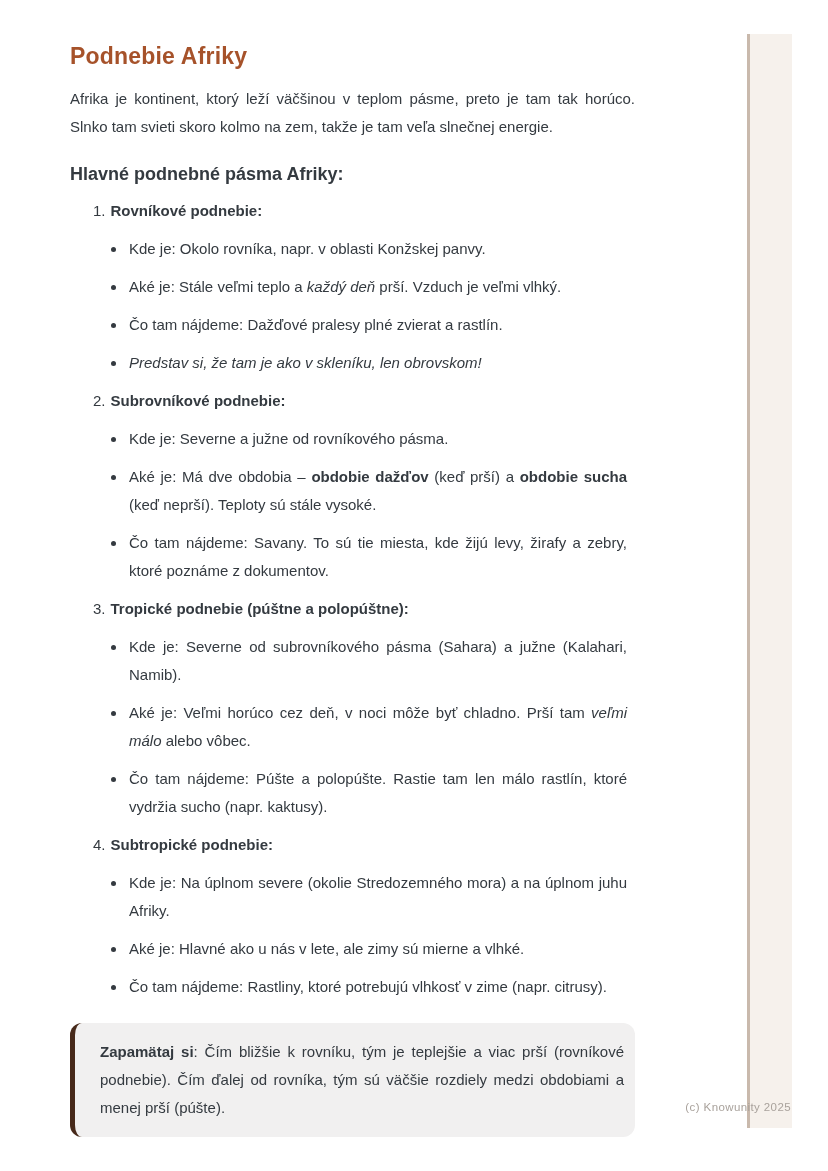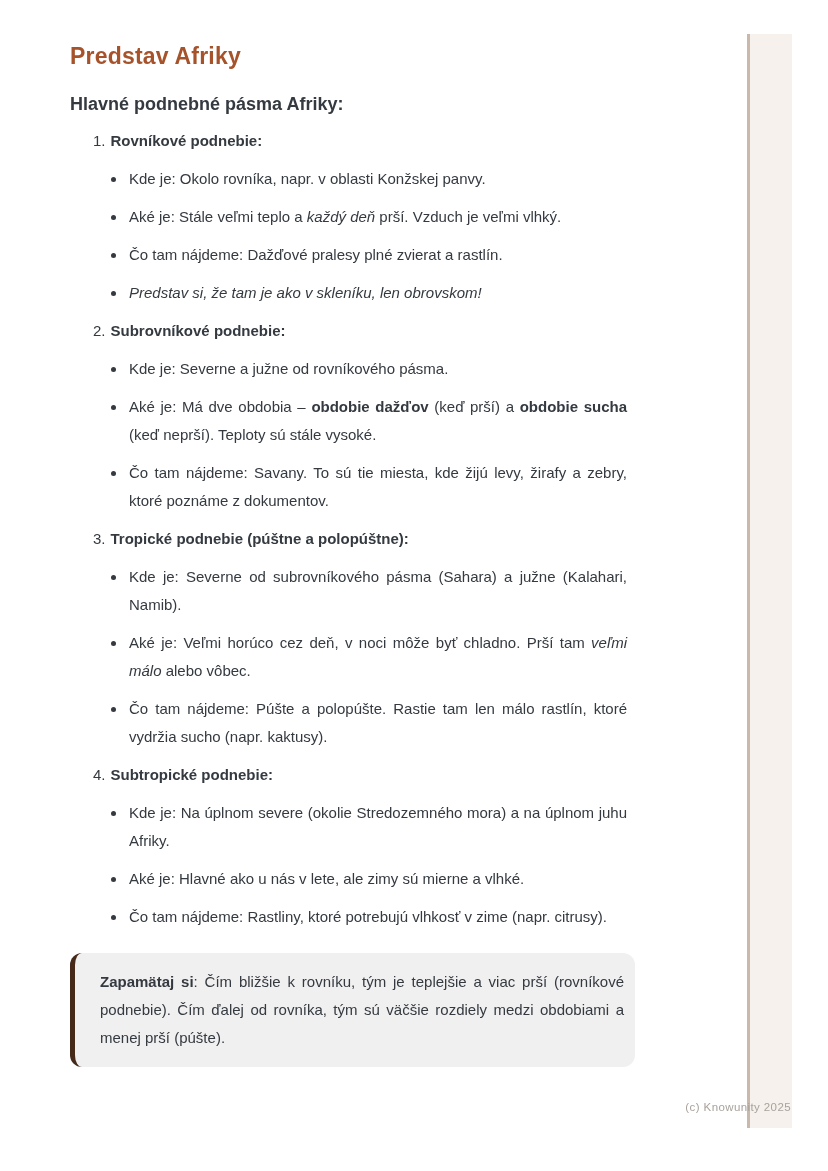--- a/index.html
+++ b/index.html
@@ -95,22 +95,23 @@
     color:var(--watermark-color);
     z-index:2;
   }
   em{}
 </style>
 </head>
 <body>
 
 <div class="content">
 
-  <h1 class="doc-title">Predstav Afriky</h1>
+  <h1 class="doc-title">Podnebie Afriky</h1>
 
+  <p class="intro">Afrika je kontinent, ktorý leží väčšinou v teplom pásme, preto je tam tak horúco. Slnko tam svieti skoro kolmo na zem, takže je tam veľa slnečnej energie.</p>
 
   <div class="section-heading">Hlavné podnebné pásma Afriky:</div>
 
   <div class="zone">
     <div class="zone-heading">
       <span class="zone-num">1.</span><strong>Rovníkové podnebie:</strong>
     </div>
     <ul class="bullets">
       <li><span>Kde je: Okolo rovníka, napr. v oblasti Konžskej panvy.</span></li>
       <li><span>Aké je: Stále veľmi teplo a </span><em>každý deň</em><span> prší. Vzduch je veľmi vlhký.</span></li>

